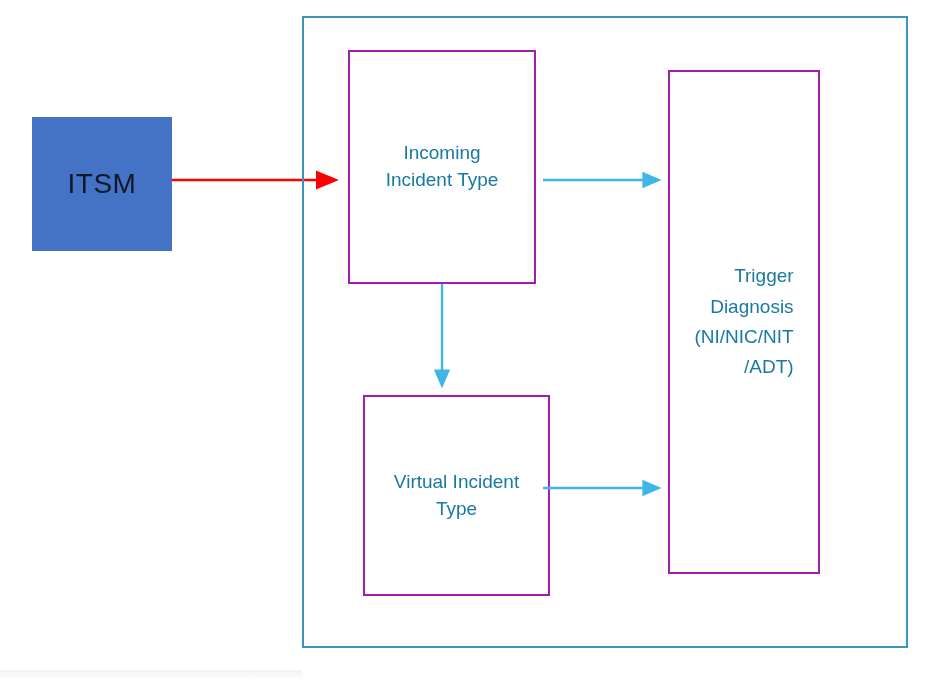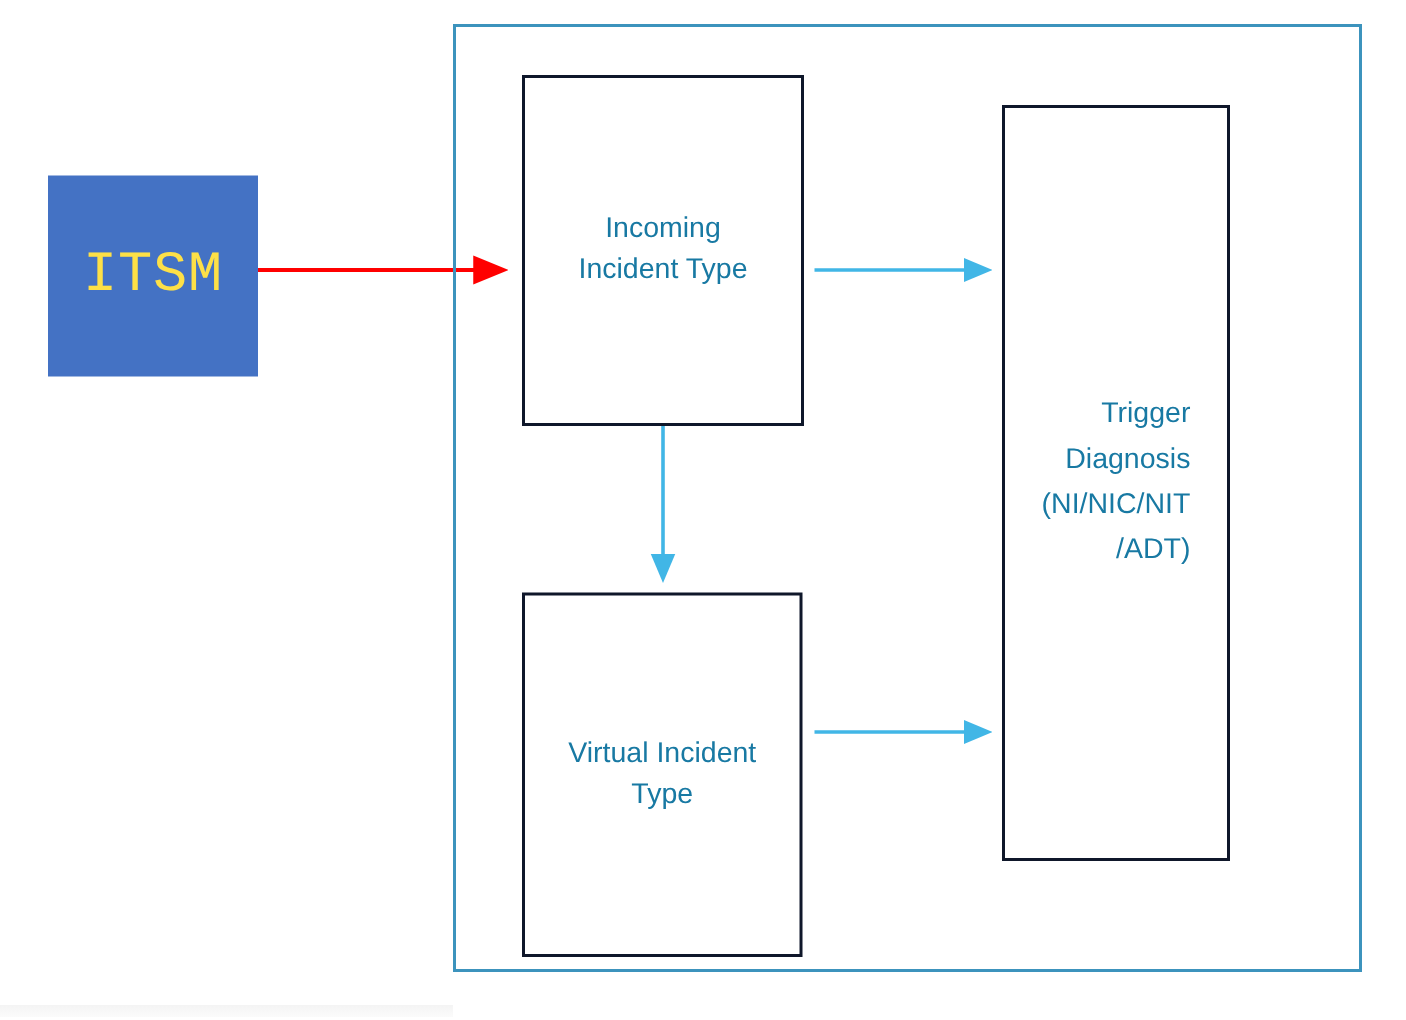--- a/index.html
+++ b/index.html
@@ -28,44 +28,44 @@
     top: 117px;
     width: 140px;
     height: 134px;
     background: #4472C4;
     display: flex;
     align-items: center;
     justify-content: center;
     box-sizing: border-box;
   }
   .itsm-label {
-    color: #fde047;
-    font-size: 38px;
+    color: #0f172a;
+    font-size: 28px;
     font-weight: 400;
     letter-spacing: 0.5px;
     line-height: 1;
-    font-family: Liberation Mono, monospace;
+    font-family: Liberation Sans, sans-serif;
   }
 
   
   .outer-container {
     position: absolute;
     left: 302px;
     top: 16px;
     width: 606px;
     height: 632px;
     border: 2px solid #3C93BD;
     background: transparent;
     box-sizing: border-box;
   }
 
   
   .proc-box {
     position: absolute;
-    border: 2px solid #0f172a;
+    border: 2px solid #a21caf;
     background: #ffffff;
     box-sizing: border-box;
     display: flex;
     align-items: center;
     justify-content: center;
     text-align: center;
   }
   .proc-label {
     color: #1879A3;
     font-size: 19px;
@@ -75,24 +75,24 @@
     white-space: pre-line;
   }
 
   .box-incoming {
     left: 348px;
     top: 50px;
     width: 188px;
     height: 234px;
   }
   .box-virtual {
-    left: 348px;
+    left: 363px;
     top: 395px;
     width: 187px;
-    height: 243px;
+    height: 201px;
   }
   .box-trigger {
     left: 668px;
     top: 70px;
     width: 152px;
     height: 504px;
     text-align: right;
   }
   .box-trigger .proc-label {
     line-height: 1.6;

